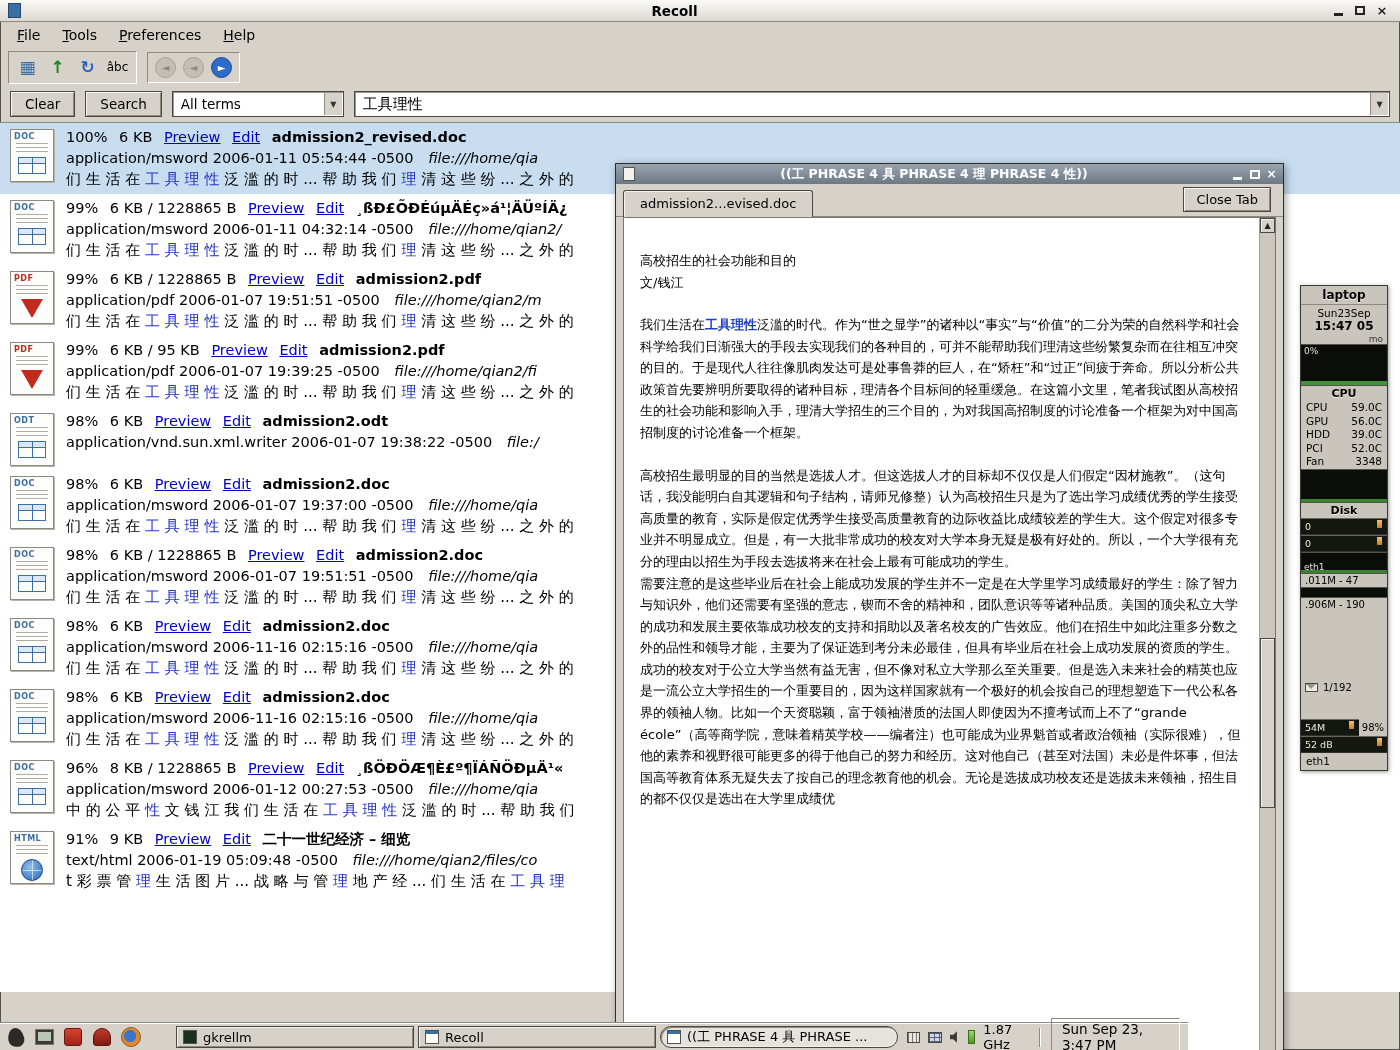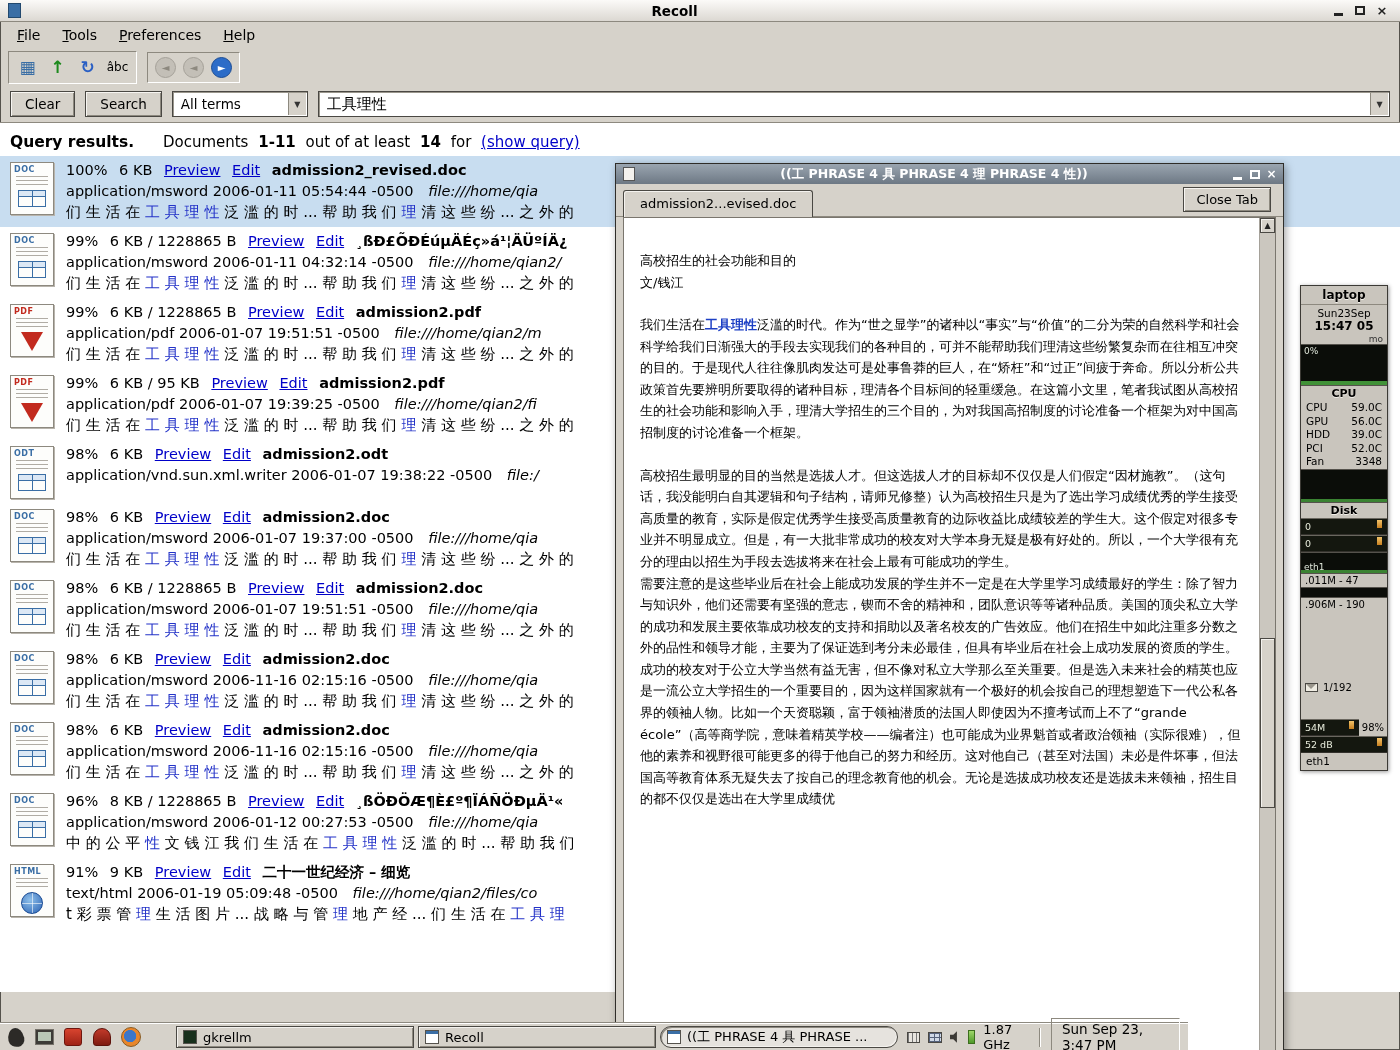--- a/index.html
+++ b/index.html
@@ -40,21 +40,21 @@
   .tool-btn.ref { color:#2a5fc4; font-weight:bold; }
   .tool-btn.abc { font-size:12px; }
   .nav-circle { width:21px; height:21px; border-radius:50%; display:flex; align-items:center;
                 justify-content:center; font-size:10px; margin:2px; }
   .nav-circle.off { background:#c3bfb7; color:#8d897f; border:1px solid #a5a199; }
   .nav-circle.on  { background:#2c6cc8; color:#fff; border:1px solid #1c4c94; }
 
   #searchrow { position:absolute; top:86px; left:0; width:1400px; height:36px; display:flex;
                align-items:center; gap:10px; padding:0 10px; z-index:1; }
   #searchrow .btn { font-size:13.5px; padding:4px 14px; }
-  .combo { display:flex; align-items:center; height:26px; width:136px; padding-left:8px;
+  .combo { display:flex; align-items:center; height:26px; width:172px; padding-left:8px;
            position:relative; font-size:13.5px; }
   .combo-arrow { position:absolute; right:1px; top:1px; bottom:1px; width:18px; background:#d6d2ca;
                  border-left:1px solid #8d897f; display:flex; align-items:center; justify-content:center;
                  font-size:8px; color:#333; }
   .query-wrap { flex:1; height:26px; position:relative; display:flex; align-items:center; }
   .query-input { border:none; outline:none; flex:1; font-size:15px; padding:0 8px 0 8px;
                  font-family:inherit; background:transparent; }
 
   
   #results-area { position:absolute; top:122px; left:0; width:1400px; height:870px; background:#fff;
@@ -245,29 +245,20 @@
     <span>All terms</span>
     <span class="combo-arrow">▼</span>
   </div>
   <div class="query-wrap sunken-field">
     <input class="query-input" value="工具理性" style="">
     <span class="combo-arrow">▼</span>
   </div>
 </div>
 
 <div id="results-area">
-  <div id="results-header">
-    <span class="rh-title">Query results.</span>
-    <span>Documents</span>
-    <b>1-11</b>
-    <span>out of at least</span>
-    <b>14</b>
-    <span>for</span>
-    <a class="link">(show query)</a>
-  </div>
   <div id="results-list">
       <div class="result-row selected">
     <div class="ricon doc">
       <div class="ricon-label">DOC</div>
       <div class="ricon-lines"></div>
       <div class="ricon-art"></div>
     </div>
     <div class="res-text">
       <div class="res-line1">
         <span class="res-percent">100%</span>

